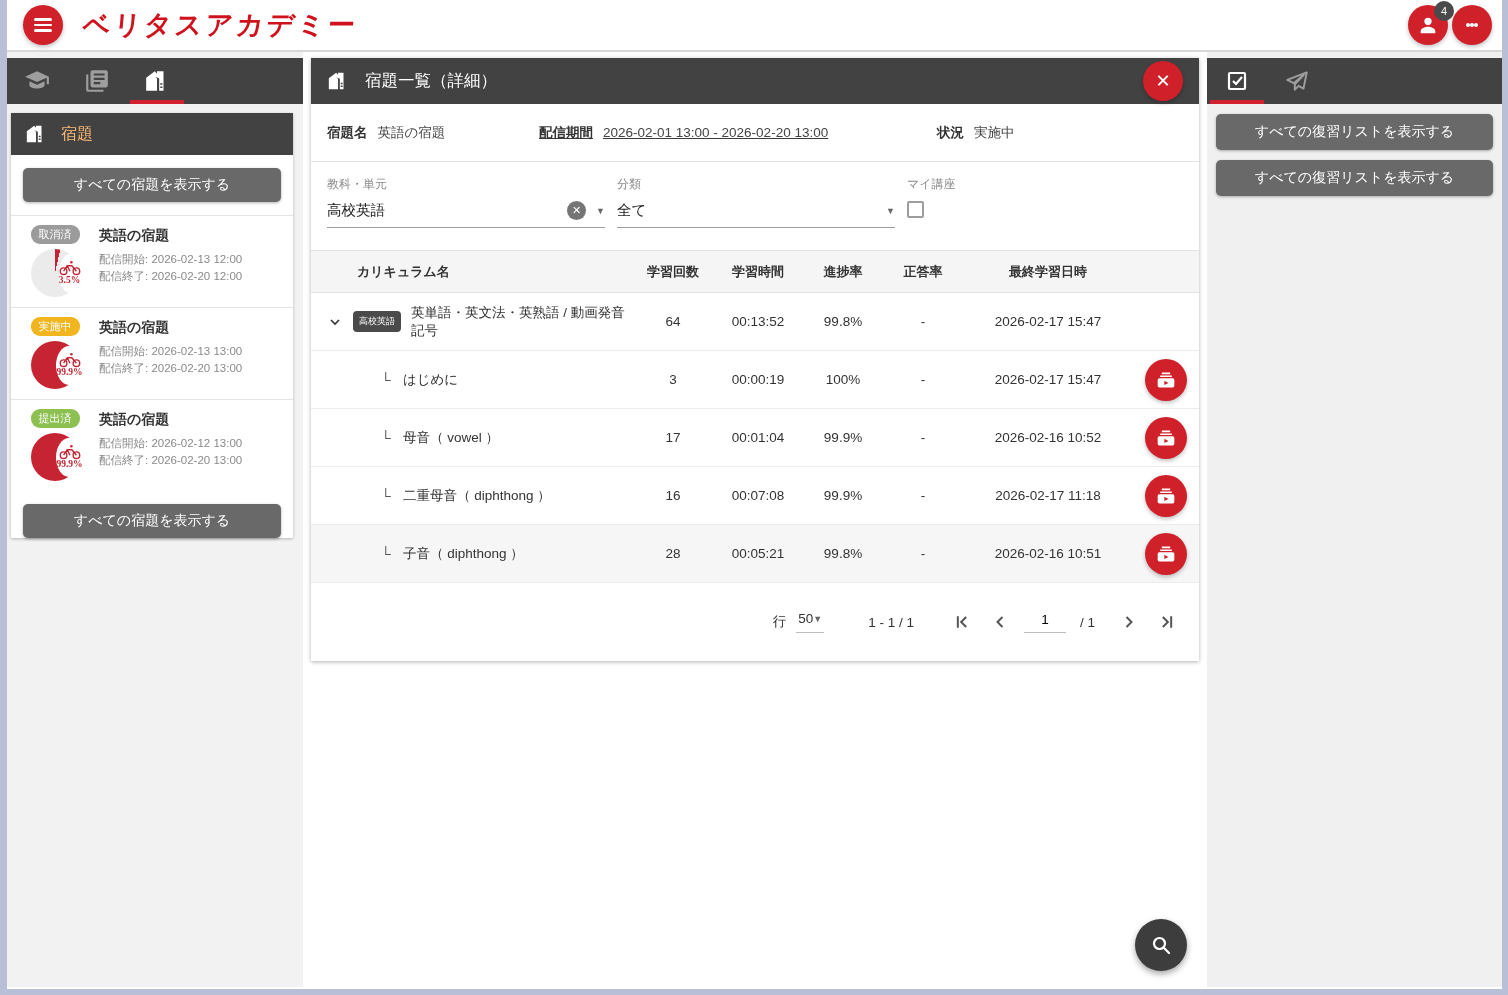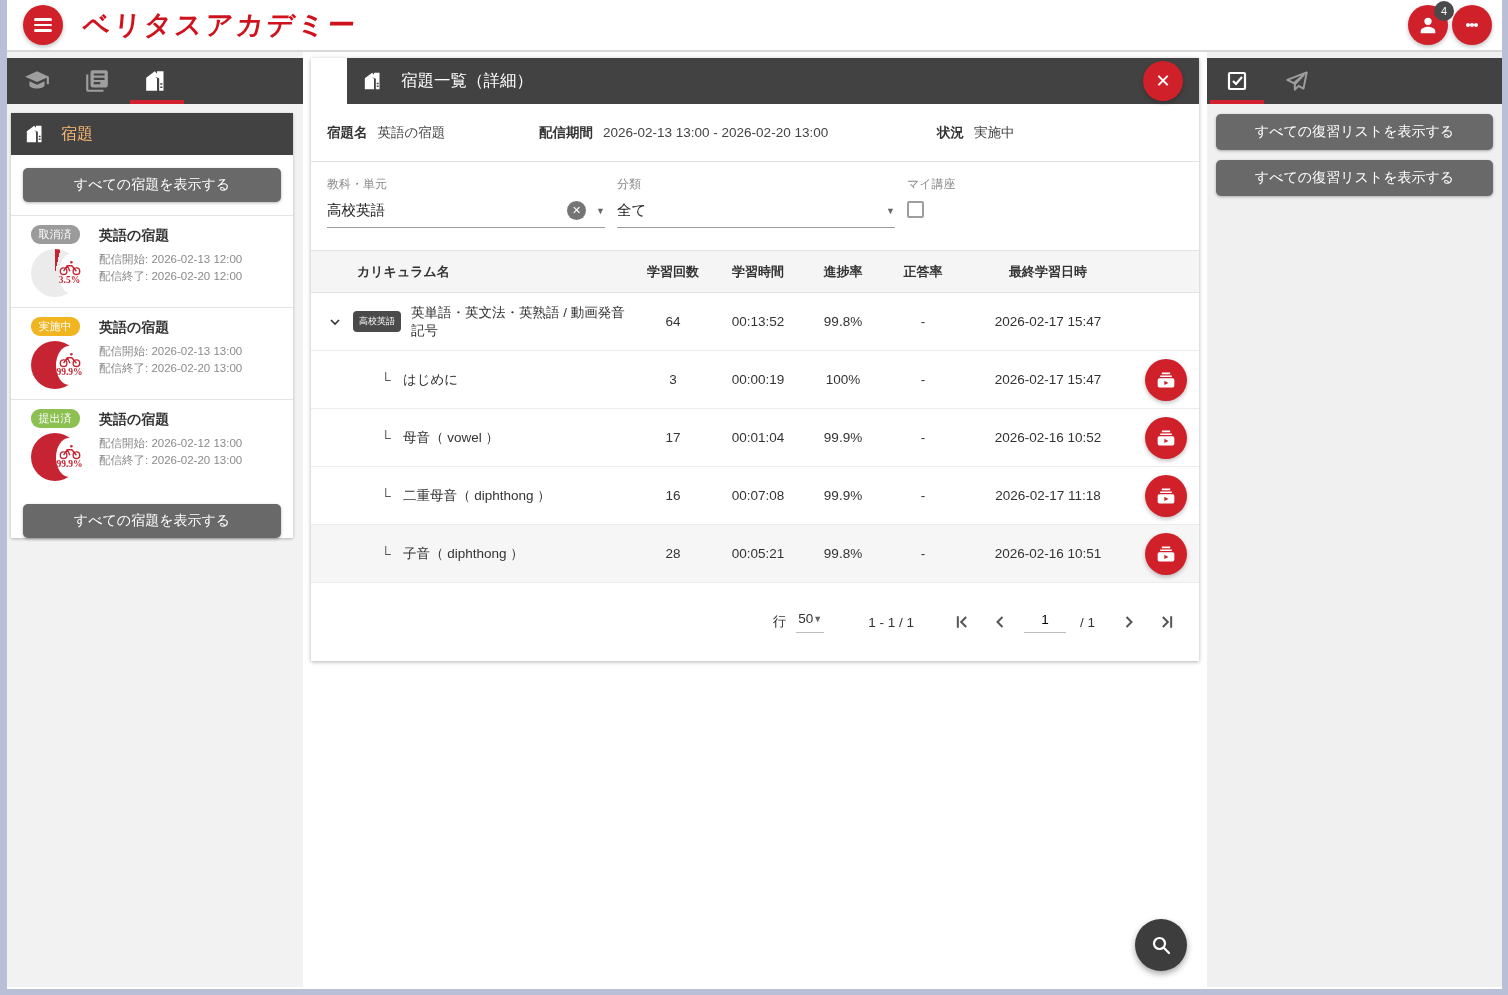--- a/index.html
+++ b/index.html
@@ -41,27 +41,27 @@
   .status-pill { font-size:11px; color:#fff; border-radius:9px; padding:2px 8px; white-space:nowrap; }
   .ring { width:48px; height:48px; border-radius:50%; display:flex; align-items:center; justify-content:center; }
   .ring-inner { width:39px; height:39px; background:#fff; border-radius:50%; display:flex; flex-direction:column; align-items:center; justify-content:center; color:#c62432;margin-left:29px; }
   .ring-pct { font-size:9.5px; font-weight:bold; color:#c62432; line-height:1; }
   .hw-body { flex:1; padding-top:2px; }
   .hw-title { font-size:14px; font-weight:bold; color:#333; margin-bottom:6px; }
   .hw-line { font-size:11.5px; color:#8a8a8a; line-height:1.5; }
 
   
   .main-card { position:absolute; left:8px; right:8px; top:6px; background:#fff; box-shadow:0 1px 4px rgba(0,0,0,.3); }
-  .card-header { height:46px; background:#424242; color:#fff; display:flex; align-items:center; gap:16px; padding:16px 16px; font-size:16.5px;margin-left:36px; }
+  .card-header { height:46px; background:#424242; color:#fff; display:flex; align-items:center; gap:16px; padding:16px 16px; font-size:16.5px; }
   .close-fab { width:40px; height:40px; margin-left:auto; font-size:18px; }
   .info-row { display:flex; align-items:center; height:58px; padding:12px 16px; border-bottom:1px solid #e3e3e3; font-size:13.5px; }
   .info-group { display:flex; gap:10px; align-items:center; }
   .info-label { font-weight:bold; color:#333; }
   .info-value { color:#444; }
-  .g1 { width:212px; } .g2 { width:398px; } 
+  .g1 { width:212px; } .g2 { width:398px;text-decoration:underline; } 
 
   .filter-row { display:flex; padding:14px 16px 22px 16px; gap:12px; }
   .field { width:278px; }
   .field-label { font-size:12px; color:#8a8a8a; margin-bottom:8px; }
   .field-control { display:flex; align-items:center; border-bottom:1px solid #9e9e9e; padding-bottom:7px; font-size:14.5px; color:#222; cursor:pointer; }
   .field-control .val { flex:1; }
   .clear-chip { width:19px; height:19px; background:#757575; border-radius:50%; color:#fff; font-size:11px; display:flex; align-items:center; justify-content:center; margin-right:10px; cursor:pointer; }
   .caret { font-size:9px; color:#666; }
   .checkbox { width:17px; height:17px; border:2px solid #9e9e9e; border-radius:2px; margin-top:3px; cursor:pointer; }
 
@@ -240,21 +240,21 @@
           </button>
       </div>
 
       <div class="info-row">
         <div class="info-group g1">
           <span class="info-label">宿題名</span>
           <span class="info-value">英語の宿題</span>
         </div>
         <div class="info-group g2">
           <span class="info-label">配信期間</span>
-          <span class="info-value">2026-02-13 13:00 - 2026-02-20 13:00</span>
+          <span class="info-value">2026-02-01 13:00 - 2026-02-20 13:00</span>
         </div>
         <div class="info-group">
           <span class="info-label">状況</span>
           <span class="info-value">実施中</span>
         </div>
       </div>
 
       <div class="filter-row">
         <div class="field">
           <div class="field-label">教科・単元</div>

